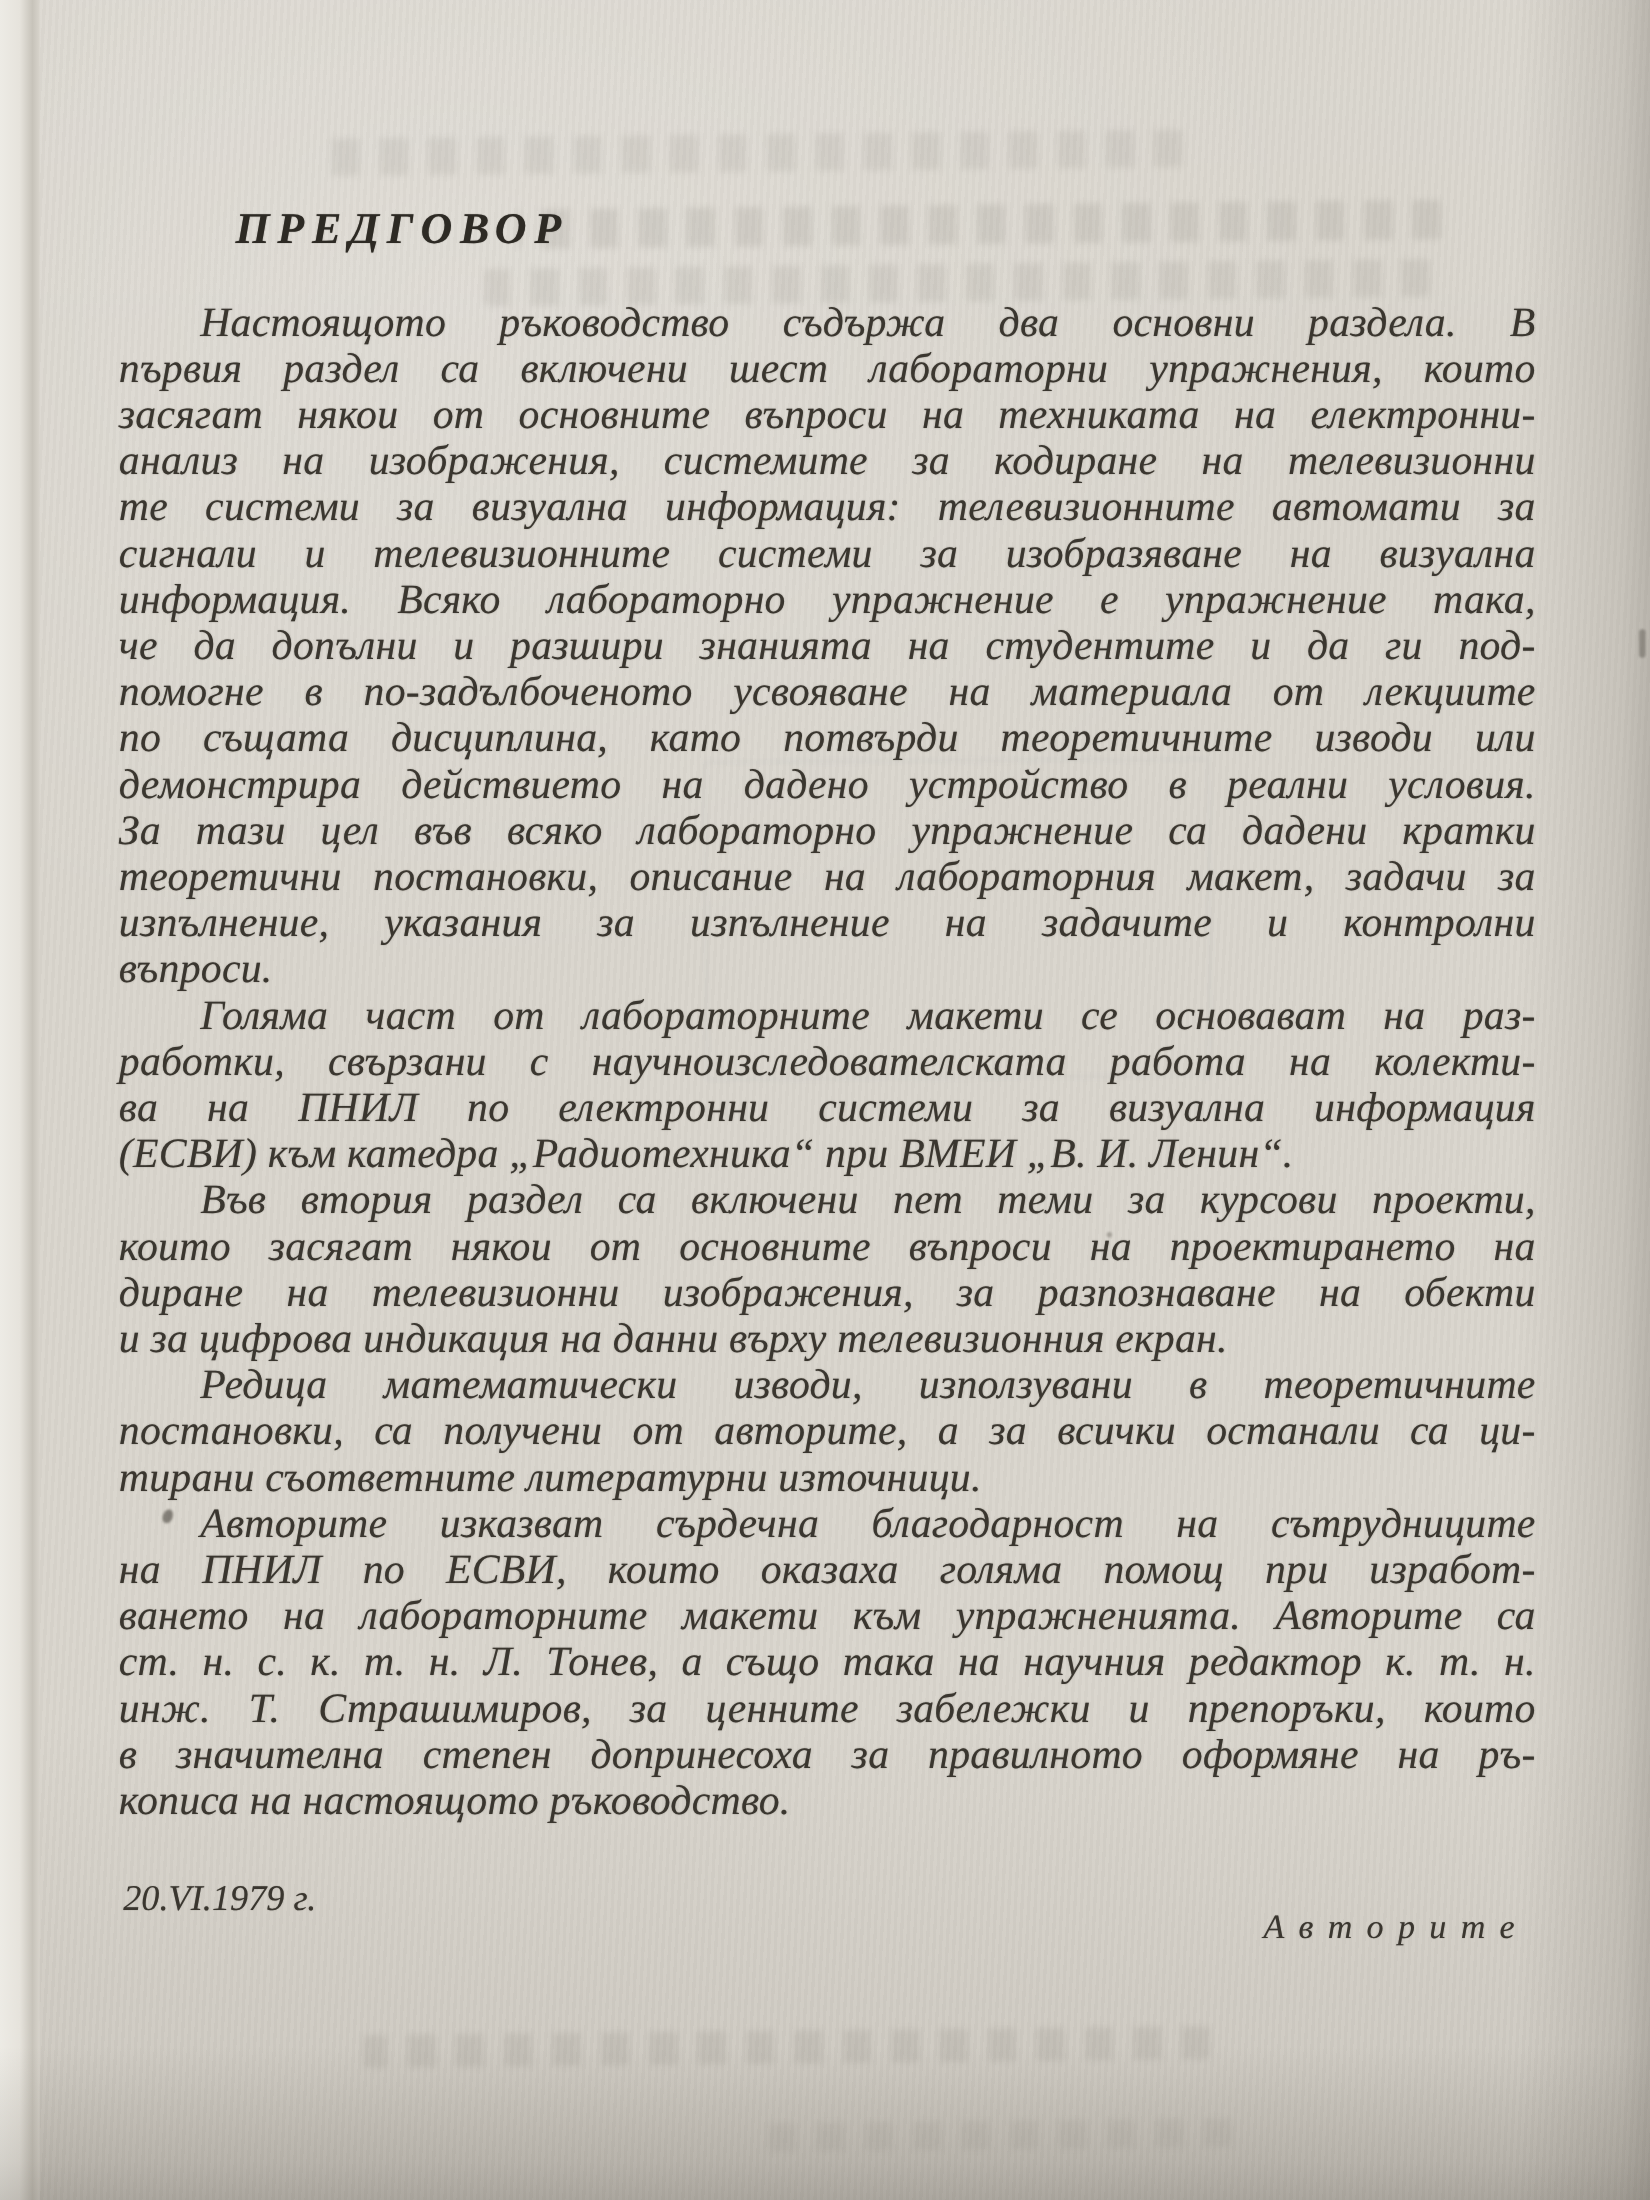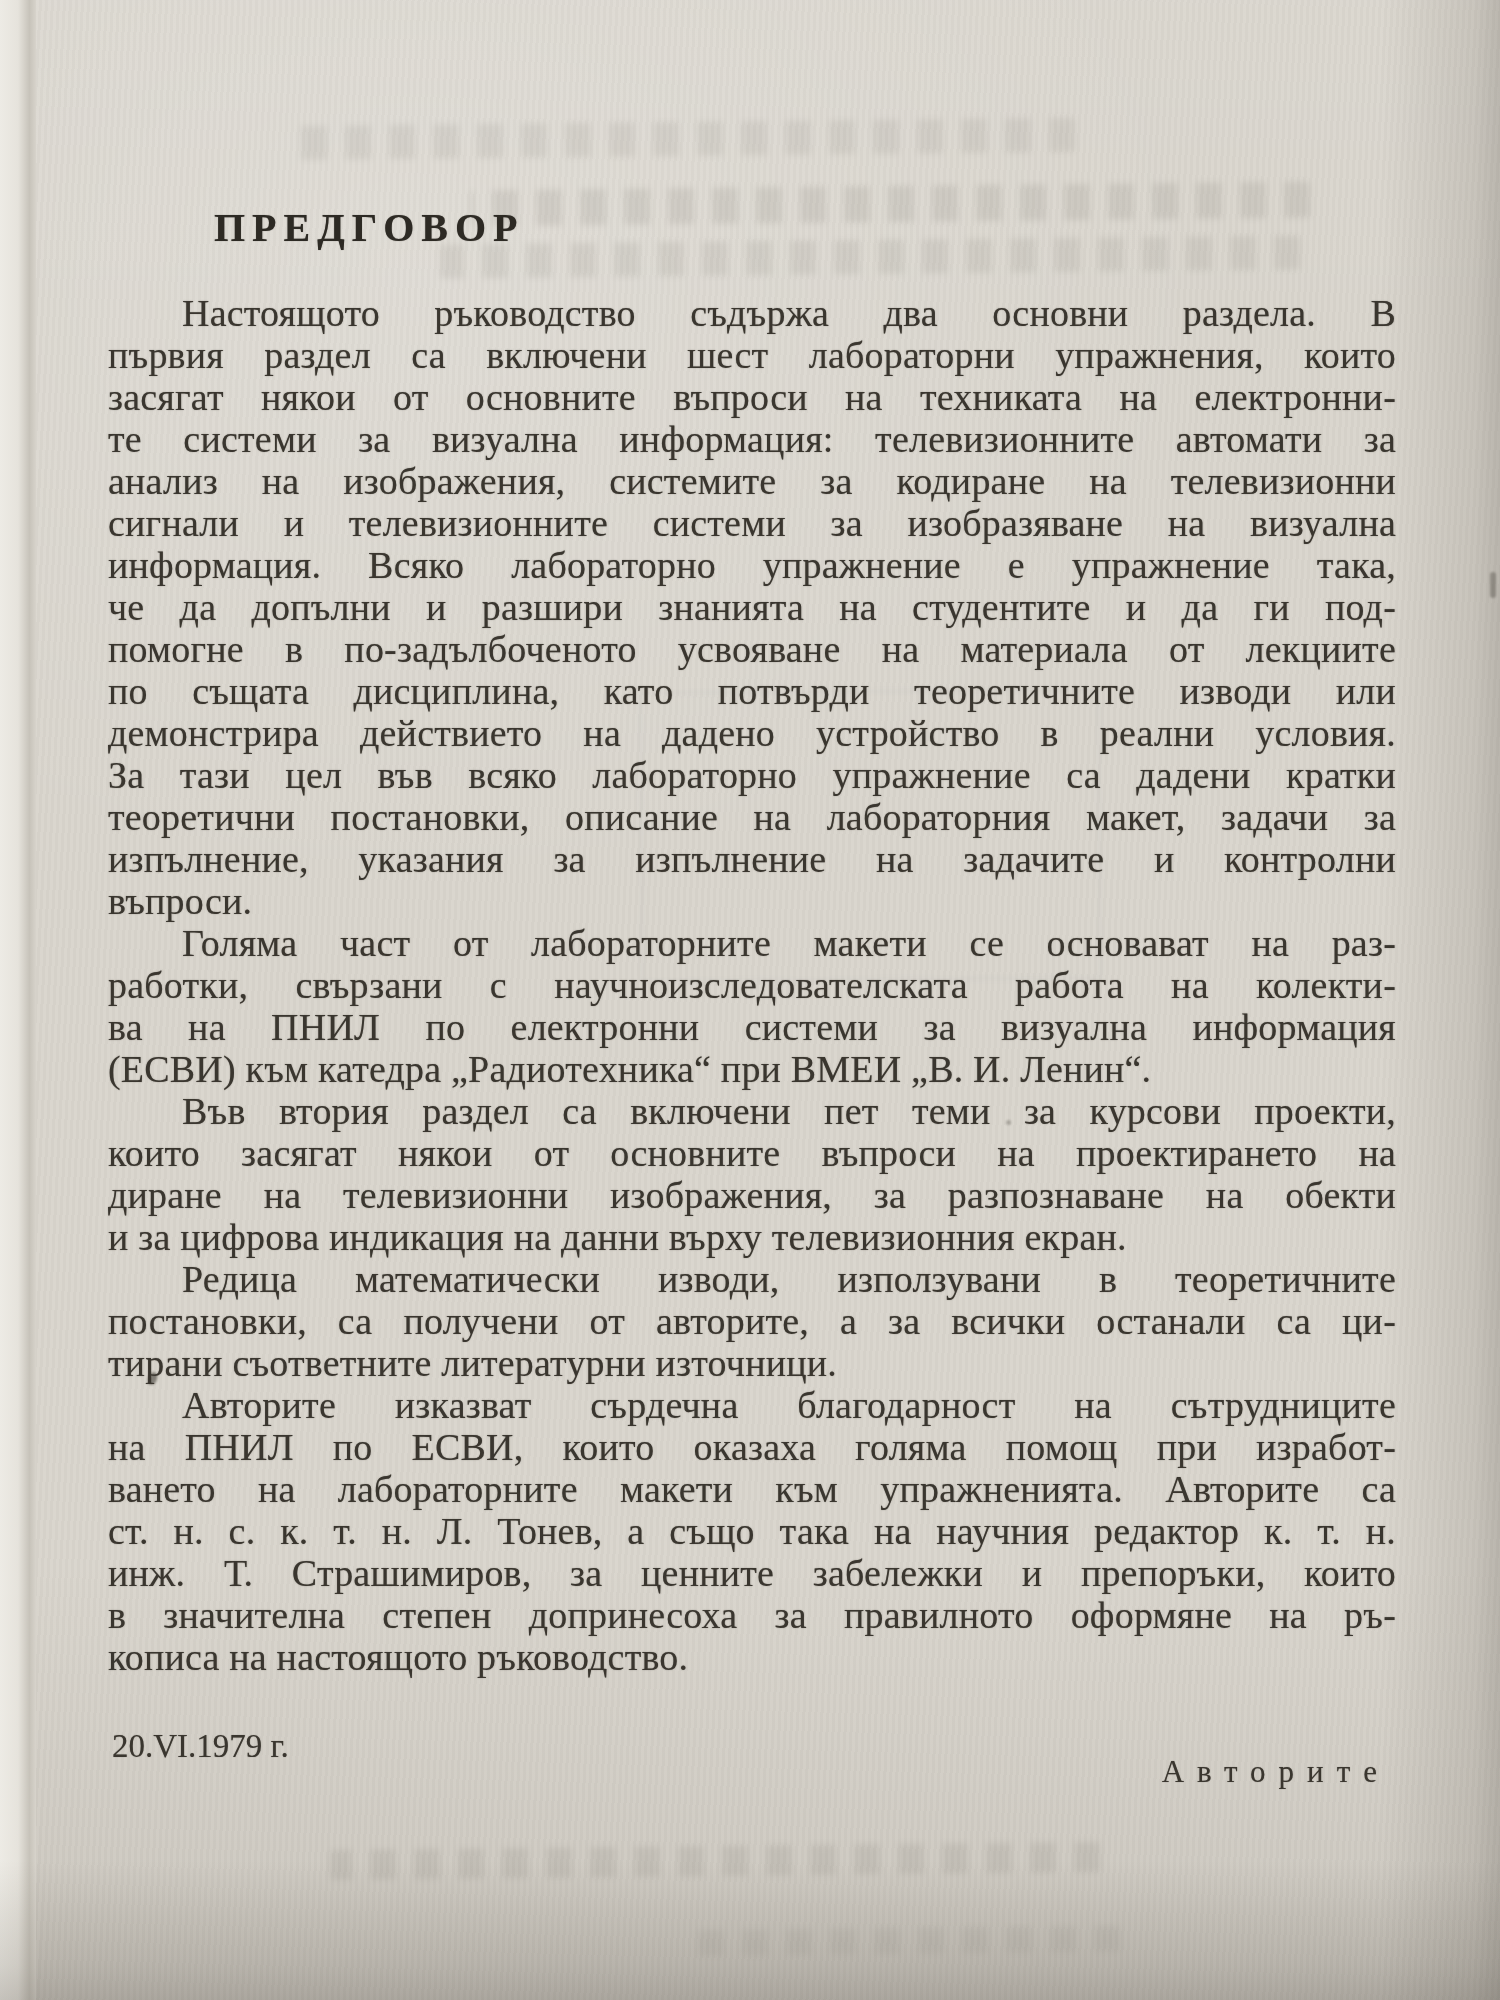--- a/index.html
+++ b/index.html
@@ -49,22 +49,23 @@
     border:3px solid #8a94a0;opacity:.07;filter:blur(2px);
     transform:rotate(-0.4deg);
   }
   .speck{position:absolute;background:#3c3831;border-radius:50%;filter:blur(1px);}
   #speck-1{left:148px;top:1372px;width:9px;height:13px;opacity:.55;transform:rotate(20deg);}
   #speck-2{left:1490px;top:572px;width:6px;height:26px;opacity:.35;border-radius:3px;}
   #speck-3{left:1006px;top:1120px;width:5px;height:5px;opacity:.30;}
 
   
   .textblock{
-    position:absolute;left:108px;top:204px;width:1288px;
+    position:absolute;left:108px;top:184px;width:1288px;
     color:#3a362f;
+    font-style:italic;
   }
   .title{
     font-size:40px;font-weight:700;letter-spacing:7px;line-height:48px;
     color:#2d2a24;margin:0 0 40px 106px;
     text-shadow:0 0 1px rgba(45,42,36,.55);
   }
   .para{margin:0;}
   .line{
     height:42px;line-height:42px;font-size:38px;
     text-align:justify;text-align-last:justify;
@@ -104,22 +105,22 @@
   <div class="speck" id="speck-3"></div>
 
   <div class="textblock">
     <h1 class="title">ПРЕДГОВОР</h1>
 
     <div>
         <div class="para">
           <div class="line">Настоящото ръководство съдържа два основни раздела. В</div>
           <div class="line">първия раздел са включени шест лабораторни упражнения, които</div>
           <div class="line">засягат някои от основните въпроси на техниката на електронни-</div>
+          <div class="line">анализ на изображения, системите за кодиране на телевизионни</div>
           <div class="line">те системи за визуална информация: телевизионните автомати за</div>
-          <div class="line">анализ на изображения, системите за кодиране на телевизионни</div>
           <div class="line">сигнали и телевизионните системи за изобразяване на визуална</div>
           <div class="line">информация. Всяко лабораторно упражнение е упражнение така,</div>
           <div class="line">че да допълни и разшири знанията на студентите и да ги под-</div>
           <div class="line">помогне в по-задълбоченото усвояване на материала от лекциите</div>
           <div class="line">по същата дисциплина, като потвърди теоретичните изводи или</div>
           <div class="line">демонстрира действието на дадено устройство в реални условия.</div>
           <div class="line">За тази цел във всяко лабораторно упражнение са дадени кратки</div>
           <div class="line">теоретични постановки, описание на лабораторния макет, задачи за</div>
           <div class="line">изпълнение, указания за изпълнение на задачите и контролни</div>
           <div class="line">въпроси.</div>

